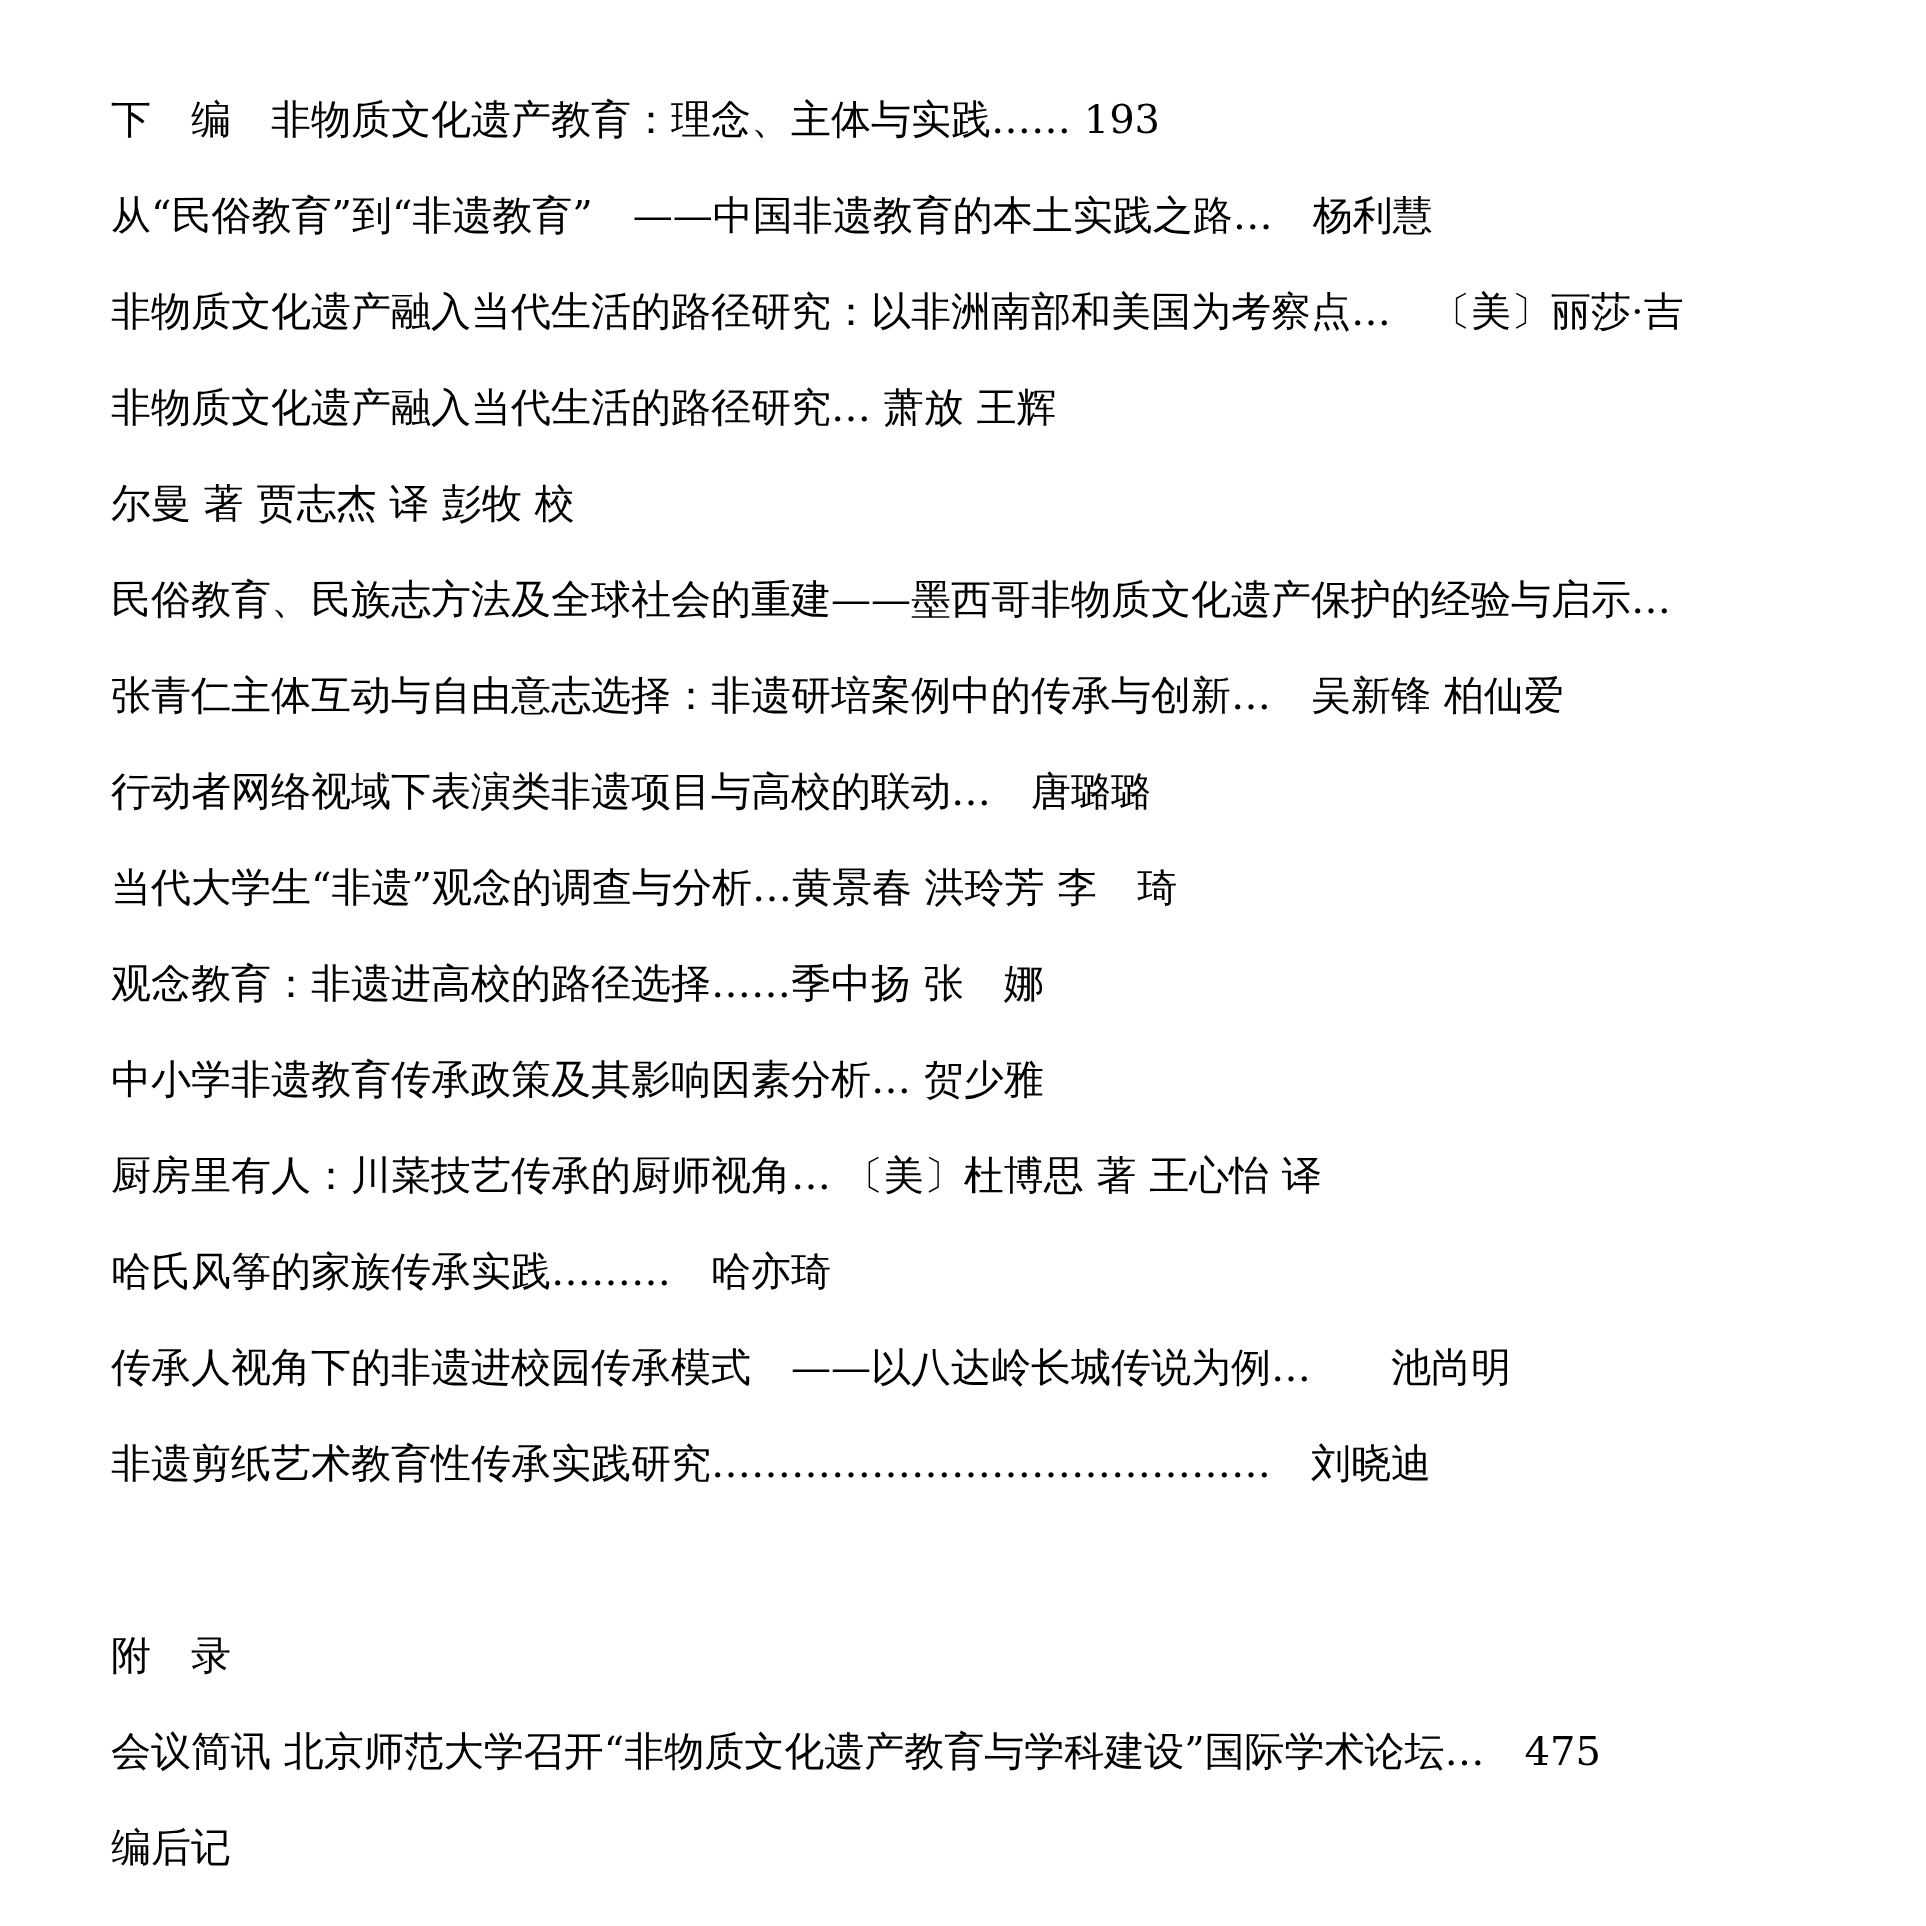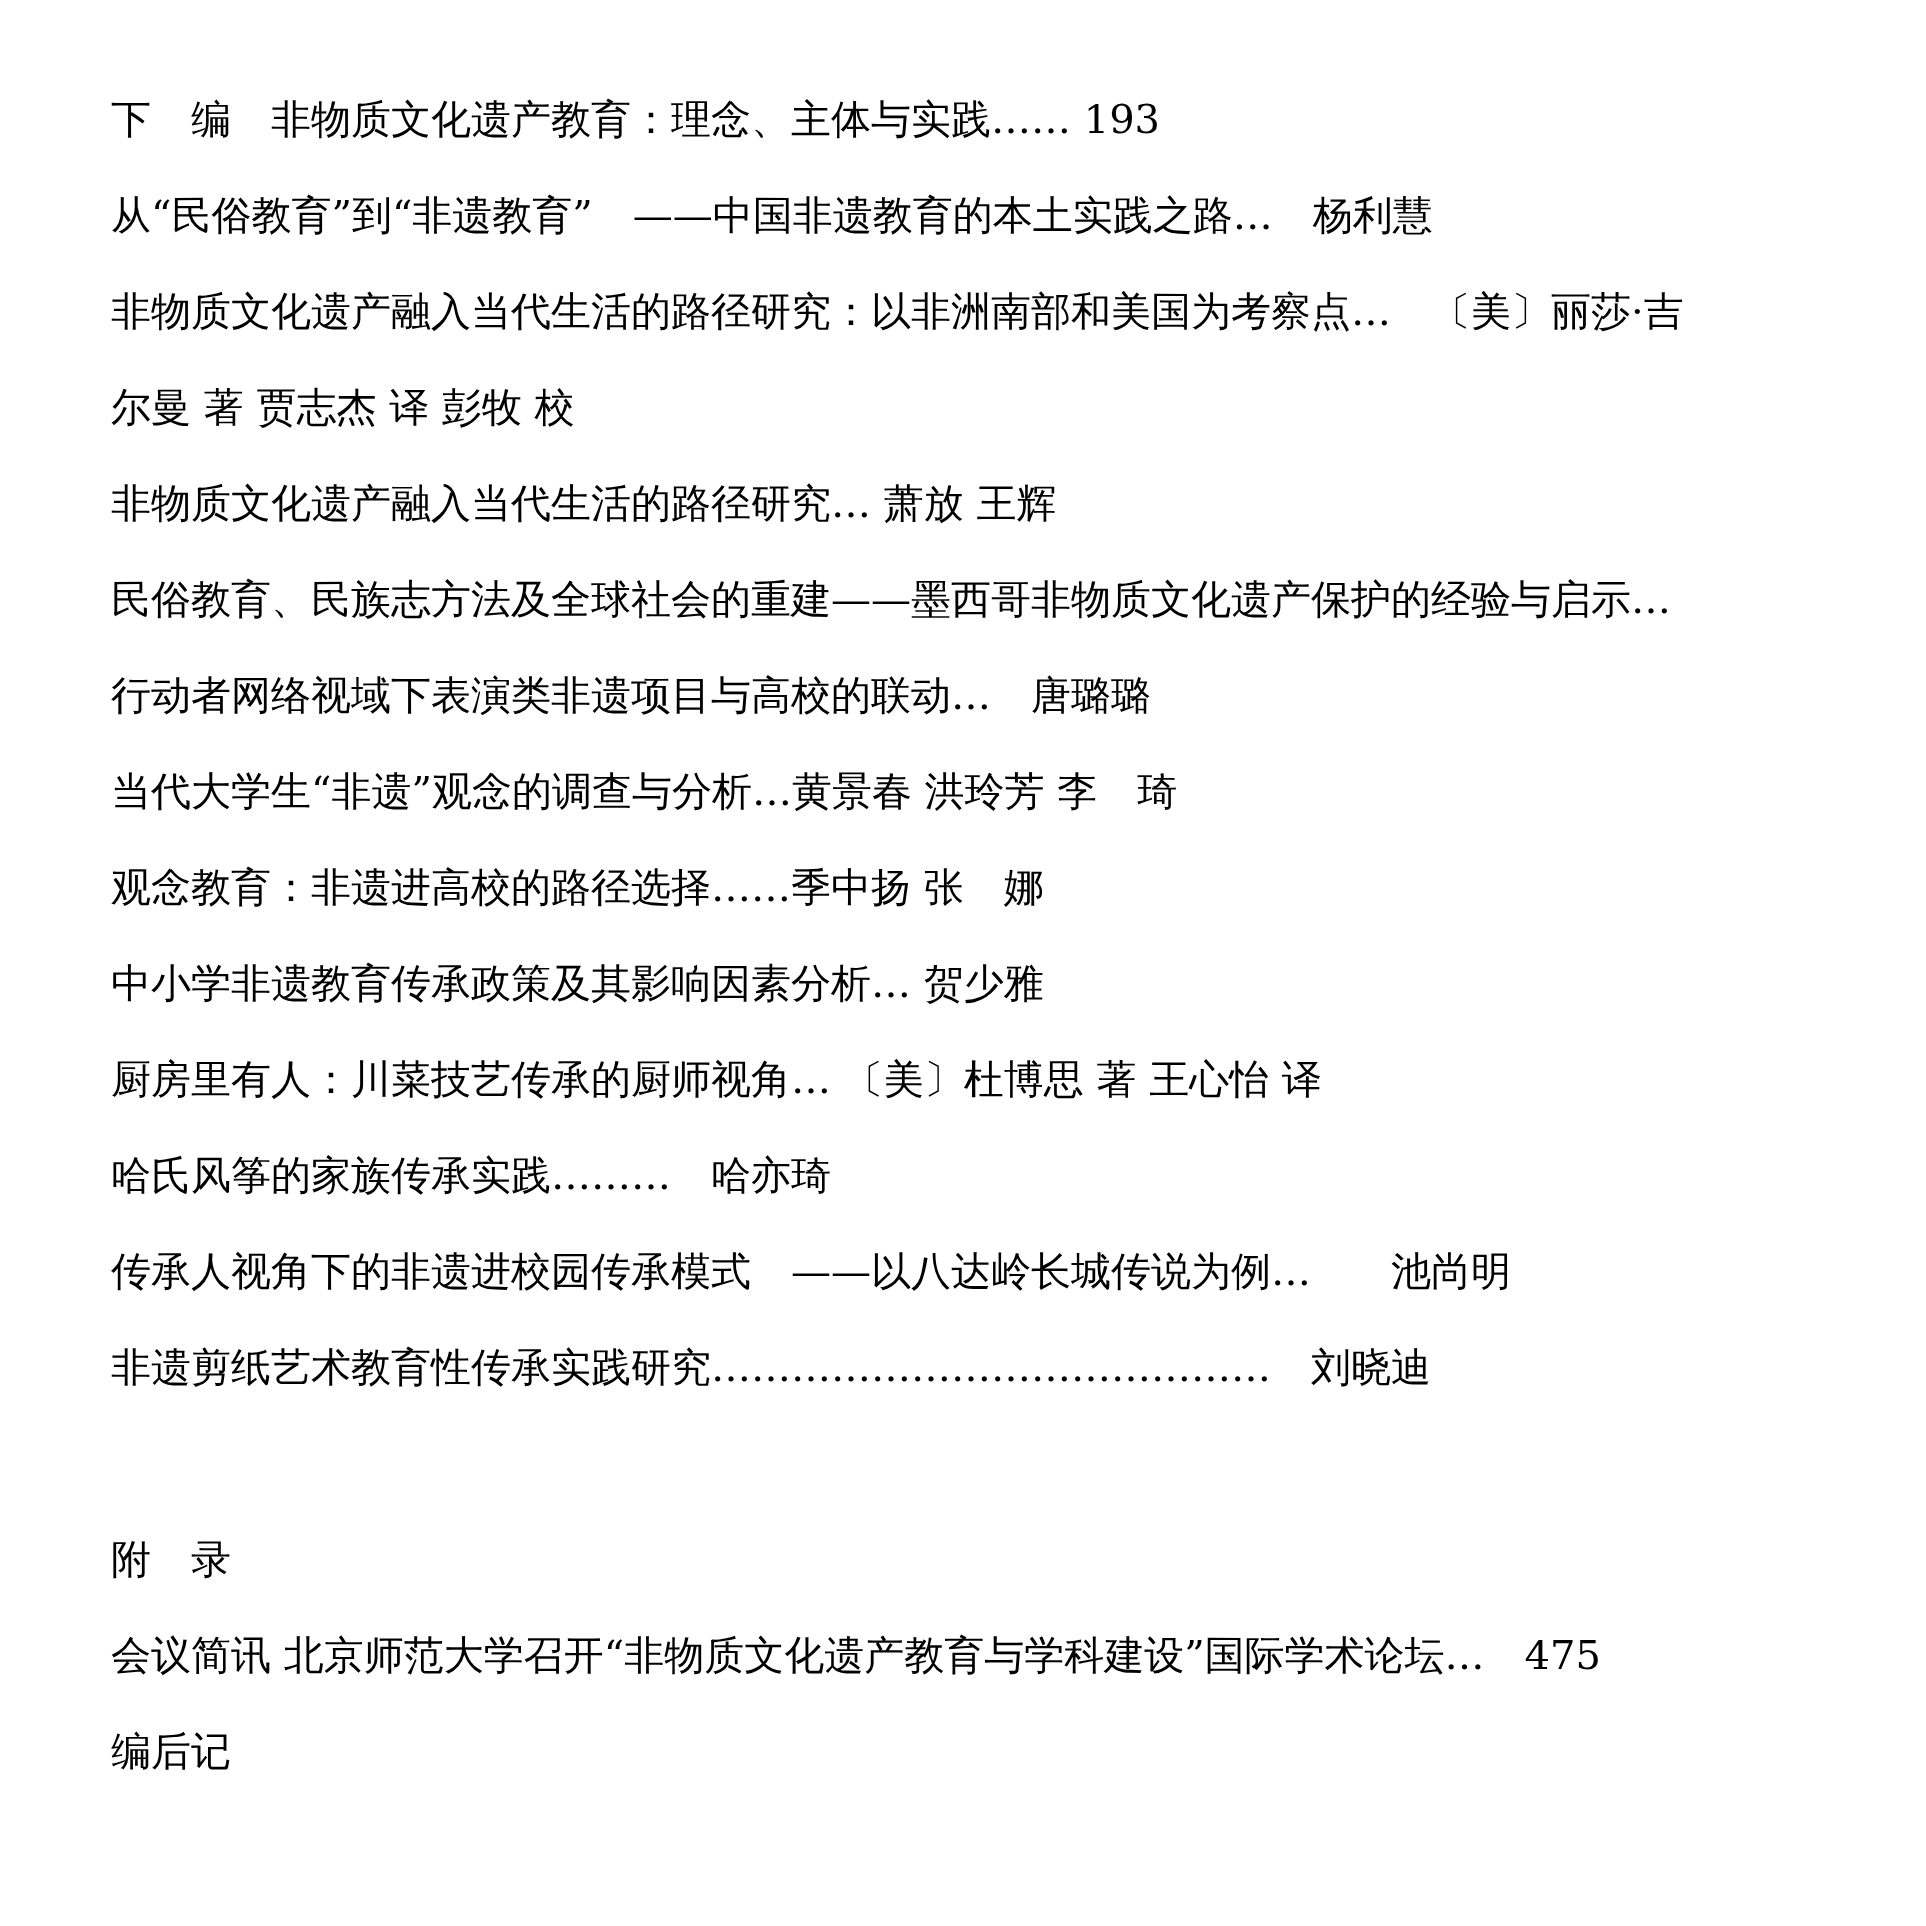--- a/index.html
+++ b/index.html
@@ -45,23 +45,24 @@
     }
   </style>
 </head>
 <body>
 
 <div class="page">
   <div class="toc">
     <div class="line bold">下　编　非物质文化遗产教育：理念、主体与实践…… 193</div>
     <div class="line">从“民俗教育”到“非遗教育”　——中国非遗教育的本土实践之路…　杨利慧</div>
     <div class="line">非物质文化遗产融入当代生活的路径研究：以非洲南部和美国为考察点…　〔美〕丽莎·吉</div>
+    <div class="line">非物质文化遗产融入当代生活的路径研究… 萧放 王辉</div>
     <div class="line">尔曼 著 贾志杰 译 彭牧 校</div>
-    <div class="line">非物质文化遗产融入当代生活的路径研究… 萧放 王辉</div>
     <div class="line">民俗教育、民族志方法及全球社会的重建——墨西哥非物质文化遗产保护的经验与启示…</div>
+    <div class="line">张青仁主体互动与自由意志选择：非遗研培案例中的传承与创新…　吴新锋 柏仙爱</div>
     <div class="line">行动者网络视域下表演类非遗项目与高校的联动…　唐璐璐</div>
     <div class="line">当代大学生“非遗”观念的调查与分析…黄景春 洪玲芳 李　琦</div>
     <div class="line">观念教育：非遗进高校的路径选择……季中扬 张　娜</div>
     <div class="line">中小学非遗教育传承政策及其影响因素分析… 贺少雅</div>
     <div class="line">厨房里有人：川菜技艺传承的厨师视角… 〔美〕杜博思 著 王心怡 译</div>
     <div class="line">哈氏风筝的家族传承实践………　哈亦琦</div>
     <div class="line">传承人视角下的非遗进校园传承模式　——以八达岭长城传说为例…　　池尚明</div>
     <div class="line">非遗剪纸艺术教育性传承实践研究……………………………………　刘晓迪</div>
     <div class="line blank"></div>
     <div class="line">附　录</div>

